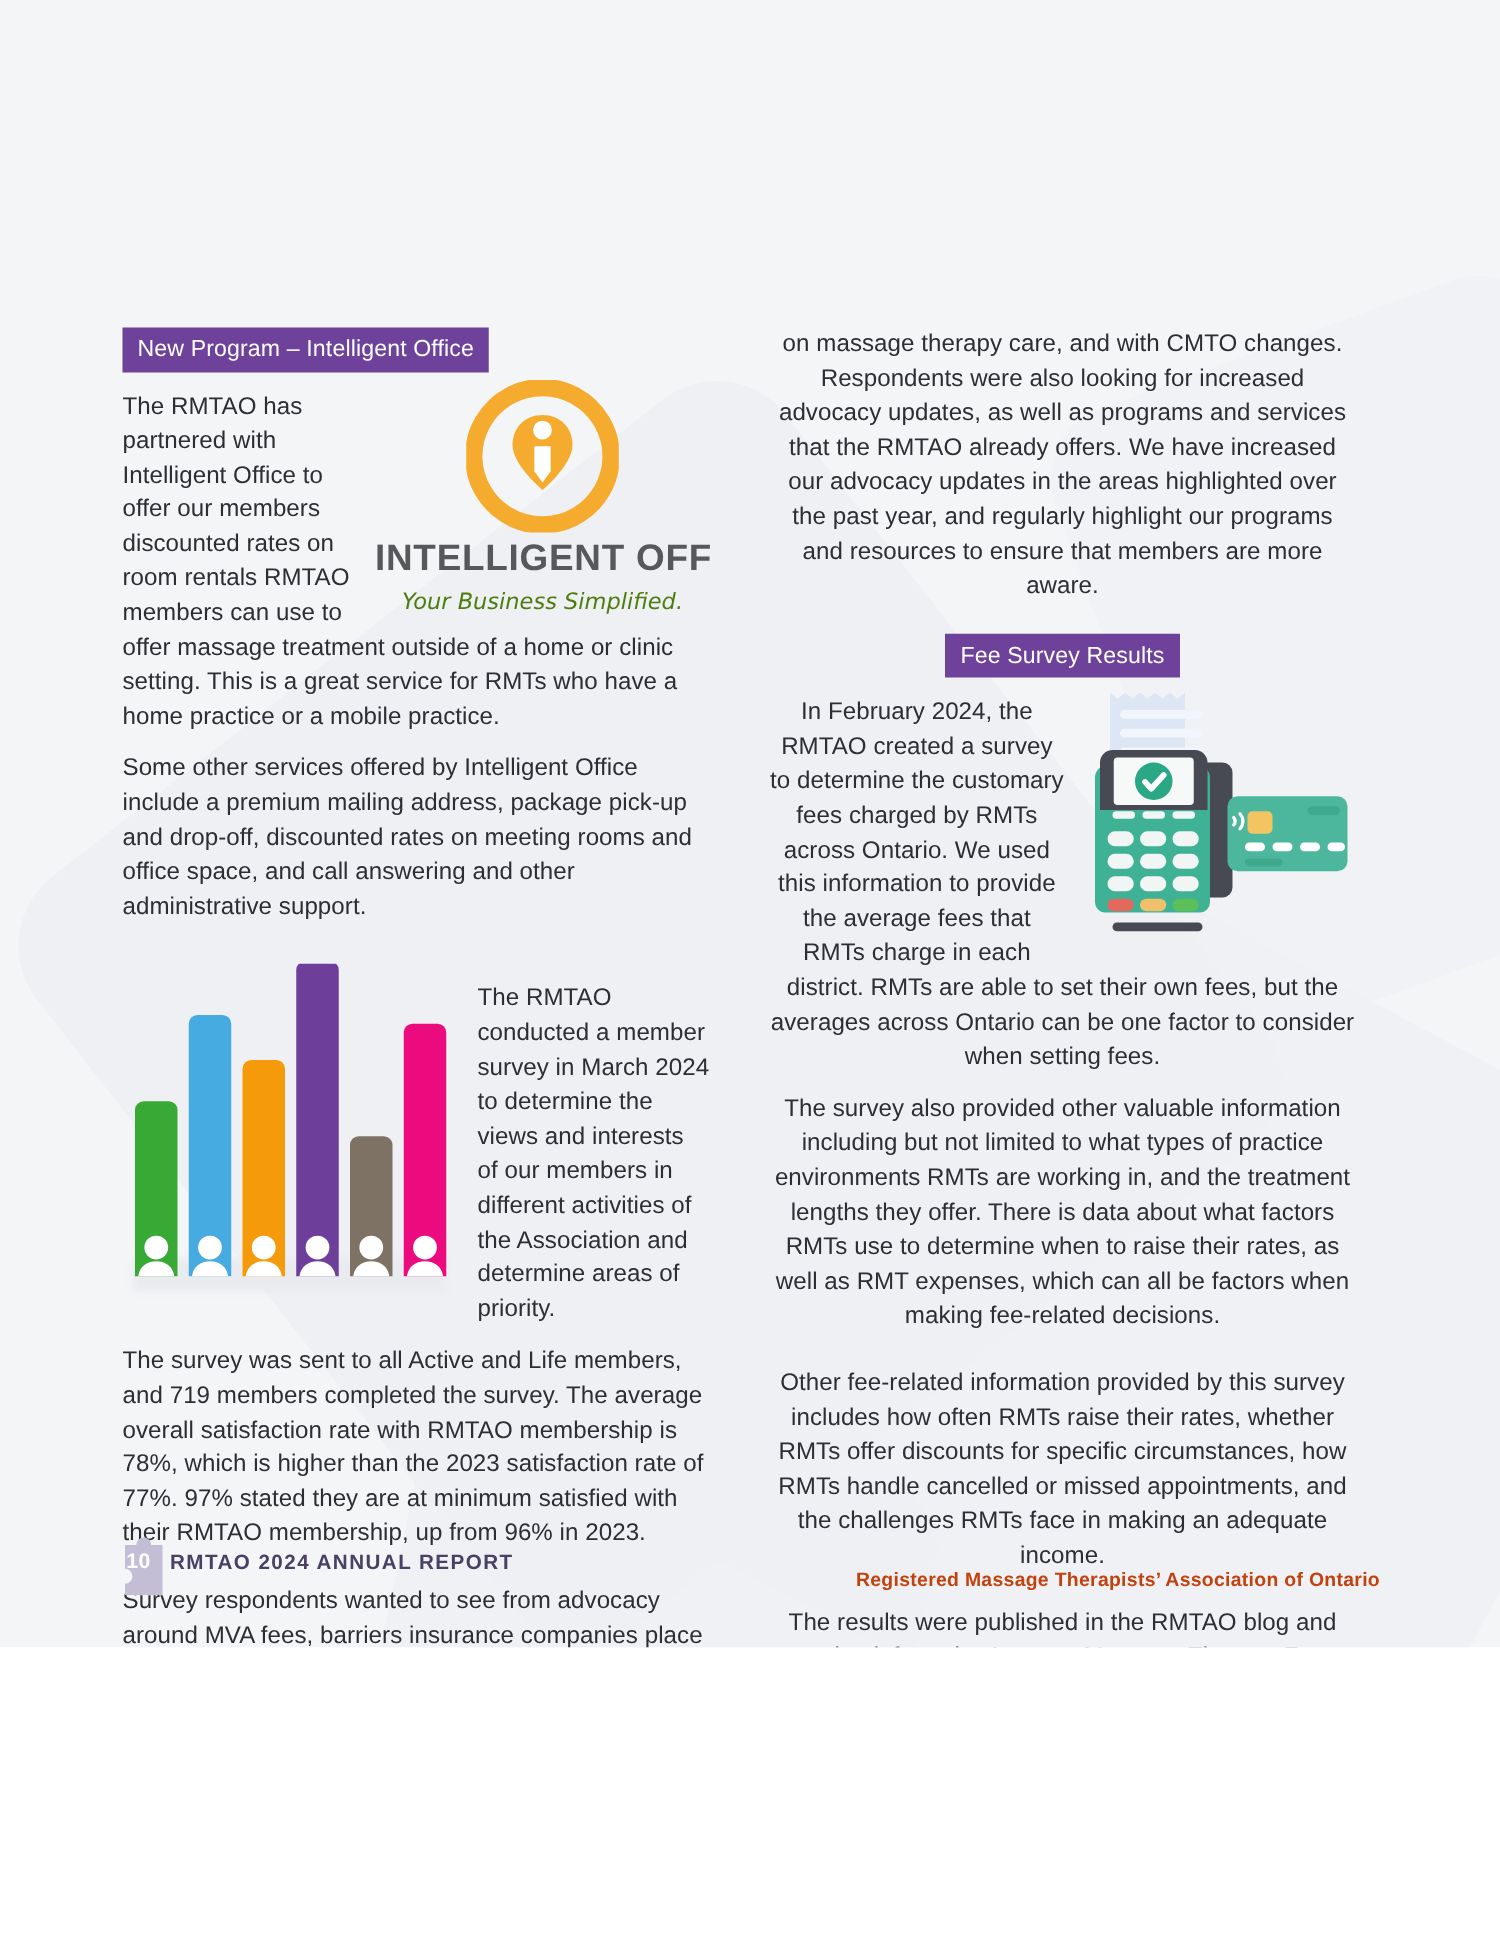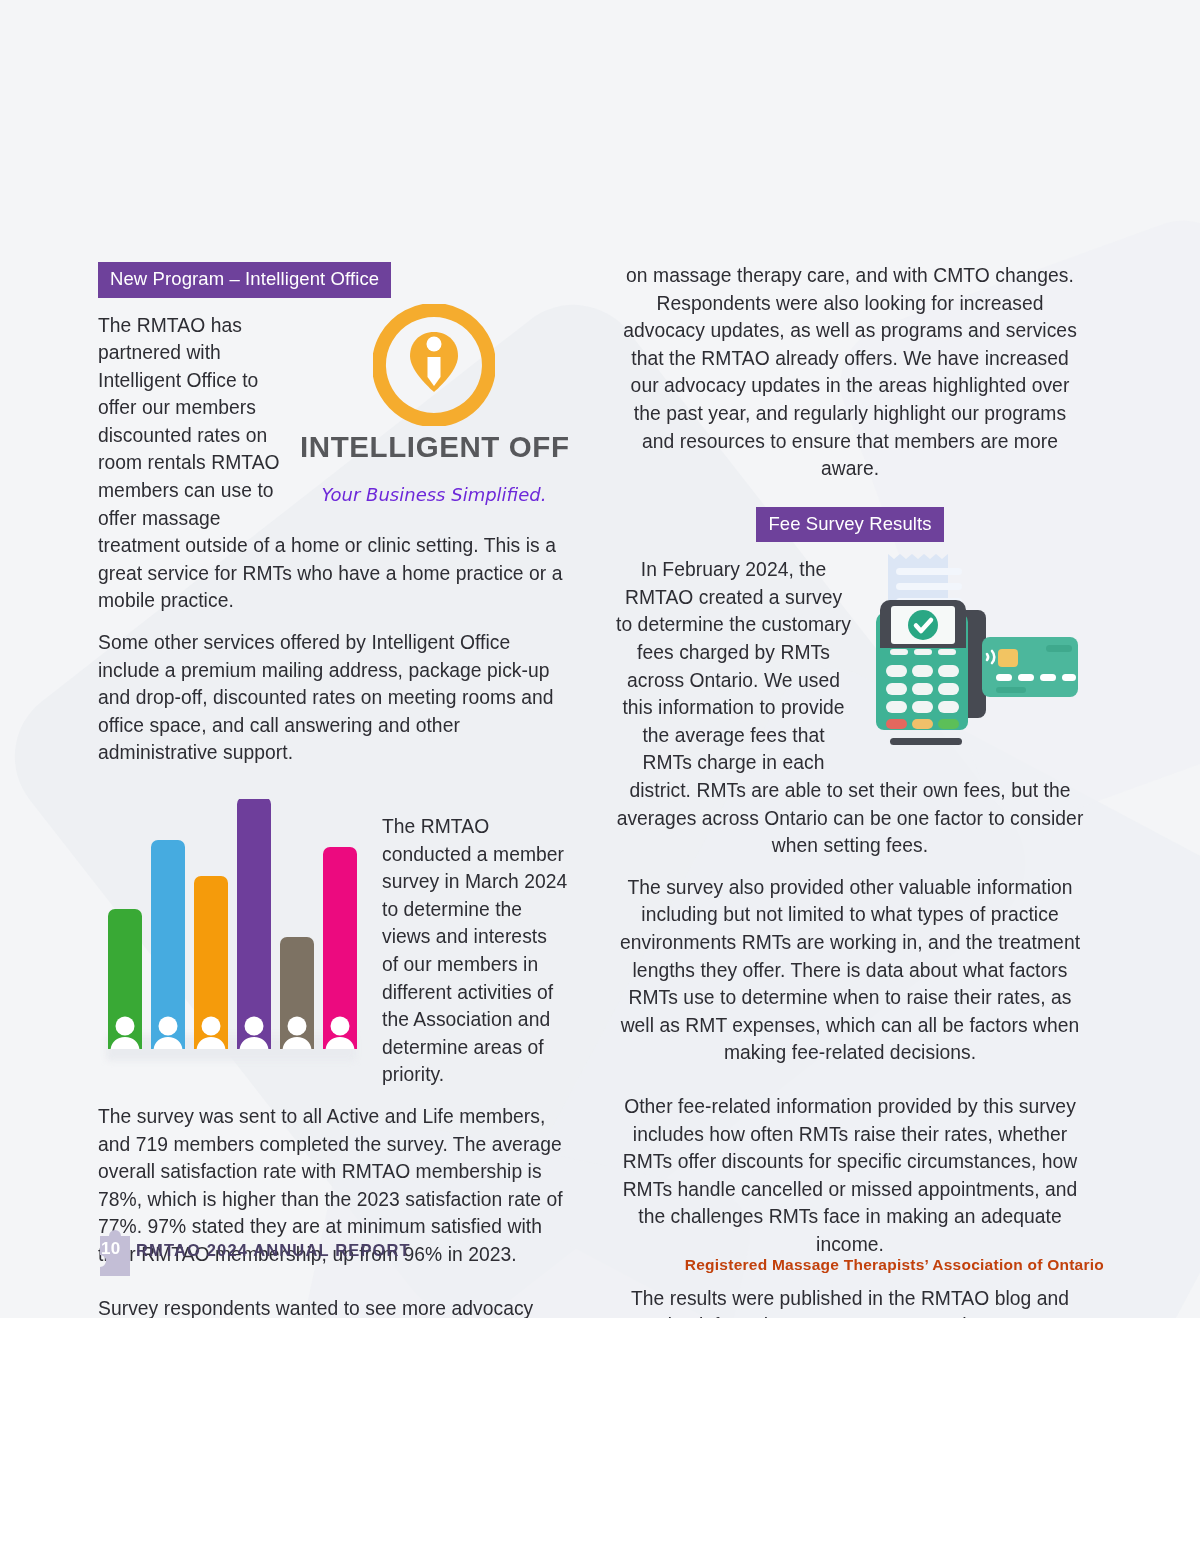--- a/index.html
+++ b/index.html
@@ -121,22 +121,22 @@
     font-size: 29.5px;
     letter-spacing: .6px;
     color: #57585b;
     margin-top: 4px;
     white-space: nowrap;
   }
   .io-tag {
     font-family: "DejaVu Sans", sans-serif;
     font-style: italic;
     font-size: 18px;
-    color: #6d28d9;
-    margin-top: 20px;
+    color: #4d7c0f;
+    margin-top: 7px;
     white-space: nowrap;
   }
 
   
   .barfig {
     position: relative;
     width: 266px;
     height: 258px;
   }
   .barfig .bar {
@@ -290,21 +290,21 @@
             <path d="M17 22 c-9 0 -14.5 6 -14.5 14 h29 c0 -8 -5.5 -14 -14.5 -14 z" fill="#ffffff"></path>
           </svg>
         </div>
       </div>
 
       <p class="body tight">The RMTAO conducted a member survey in March 2024 to determine the views and interests of our members in different activities of the Association and determine areas of priority.</p>
     </div>
 
     <p class="body">The survey was sent to all Active and Life members, and 719 members completed the survey. The average overall satisfaction rate with RMTAO membership is 78%, which is higher than the 2023 satisfaction rate of 77%. 97% stated they are at minimum satisfied with their RMTAO membership, up from 96% in 2023.</p>
 
-    <p class="body">Survey respondents wanted to see more advocacy around MVA fees, barriers insurance companies place</p>
+    <p class="body">Survey respondents wanted to see from advocacy around MVA fees, barriers insurance companies place</p>
   </div>
 
   <div class="col col-right">
 
     <p class="body" style="margin-top:0">on massage therapy care, and with CMTO changes. Respondents were also looking for increased advocacy updates, as well as programs and services that the RMTAO already offers. We have increased our advocacy updates in the areas highlighted over the past year, and regularly highlight our programs and resources to ensure that members are more aware.</p>
 
     <div style="height:24px"></div>
     <div class="chip">Fee Survey Results</div>
 
     <div class="wrapblock">

